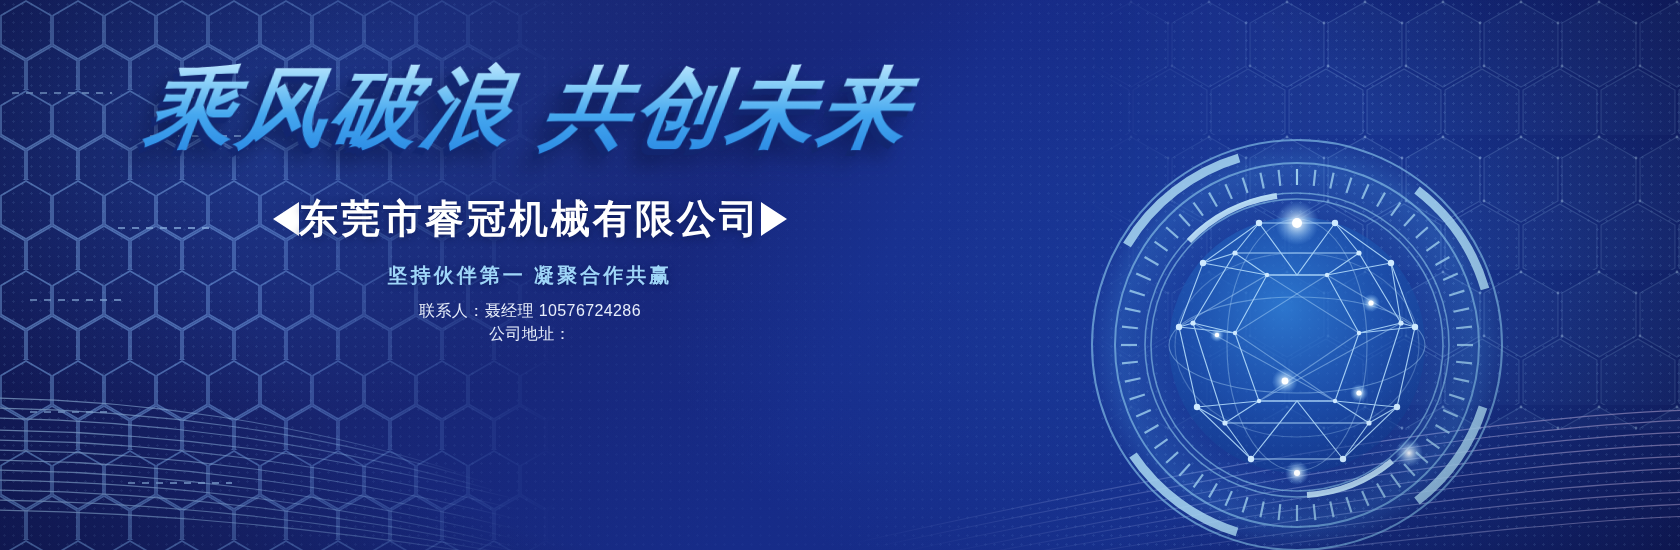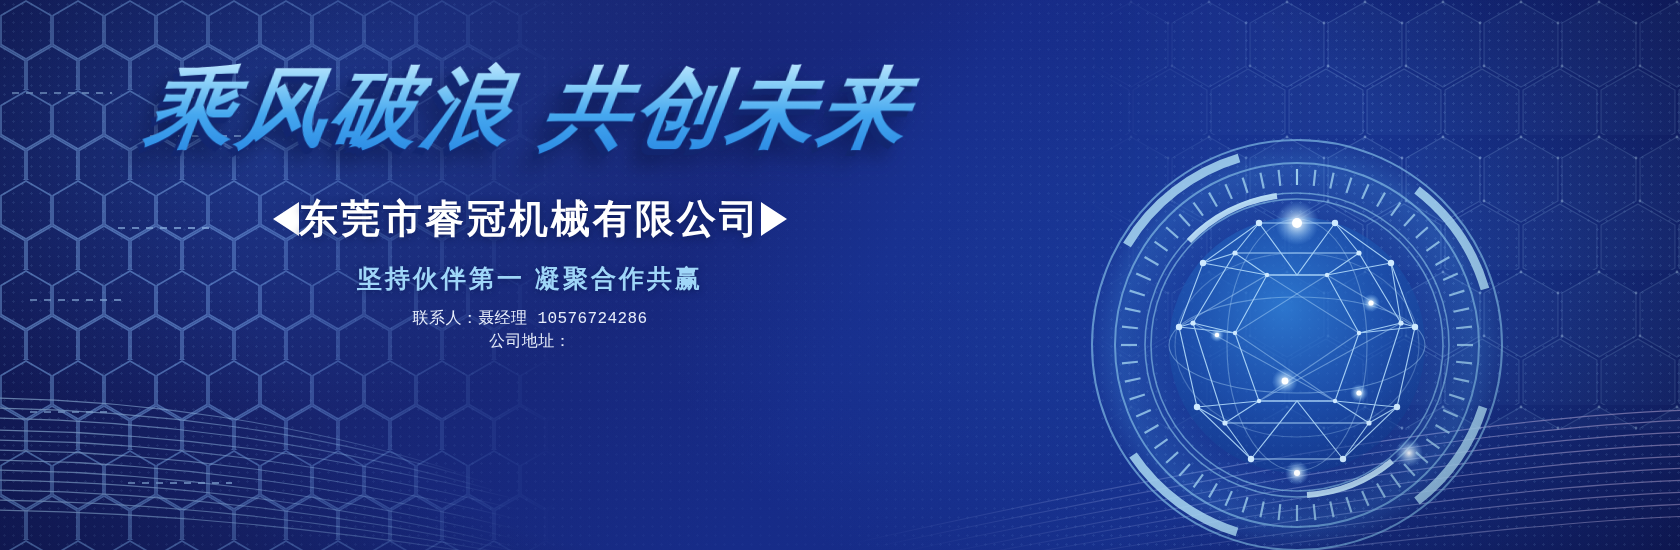--- a/index.html
+++ b/index.html
@@ -59,28 +59,28 @@
   .tri{width:0;height:0;border-top:17px solid transparent;border-bottom:17px solid transparent;}
   .tri-l{border-right:26px solid #ffffff;}
   .tri-r{border-left:26px solid #ffffff;}
   .company-name{
     font-size:39px;font-weight:bold;color:#ffffff;letter-spacing:3px;white-space:nowrap;
     text-shadow:0 2px 10px rgba(10,24,80,.85);
   }
 
   .slogan{
     position:absolute;left:0;top:262px;width:1060px;text-align:center;
-    font-size:25px;font-weight:bold;letter-spacing:3px;color:#9fd6f8;white-space:nowrap;
+    font-size:20px;font-weight:bold;letter-spacing:3px;color:#9fd6f8;white-space:nowrap;
     text-shadow:0 1px 6px rgba(10,26,86,.8);
   }
 
   .contact{
-    position:absolute;left:0;top:308px;width:1060px;
+    position:absolute;left:0;top:299px;width:1060px;
     display:flex;flex-direction:column;align-items:center;
-    color:#e7eefb;font-size:16px;line-height:1.45;letter-spacing:.4px;font-family:Liberation Mono, monospace;
+    color:#e7eefb;font-size:16px;line-height:1.45;letter-spacing:.4px;
   }
   .contact-line{display:flex;white-space:nowrap;}
   .contact-line.addr{display:flex;align-items:flex-end;}
   .c-label{flex:0 0 auto;}
   .c-value{flex:0 0 auto;}
   .addr .c-value{max-width:248px;white-space:normal;word-break:break-all;line-height:1.35;}
 </style>
 </head>
 <body>
 

